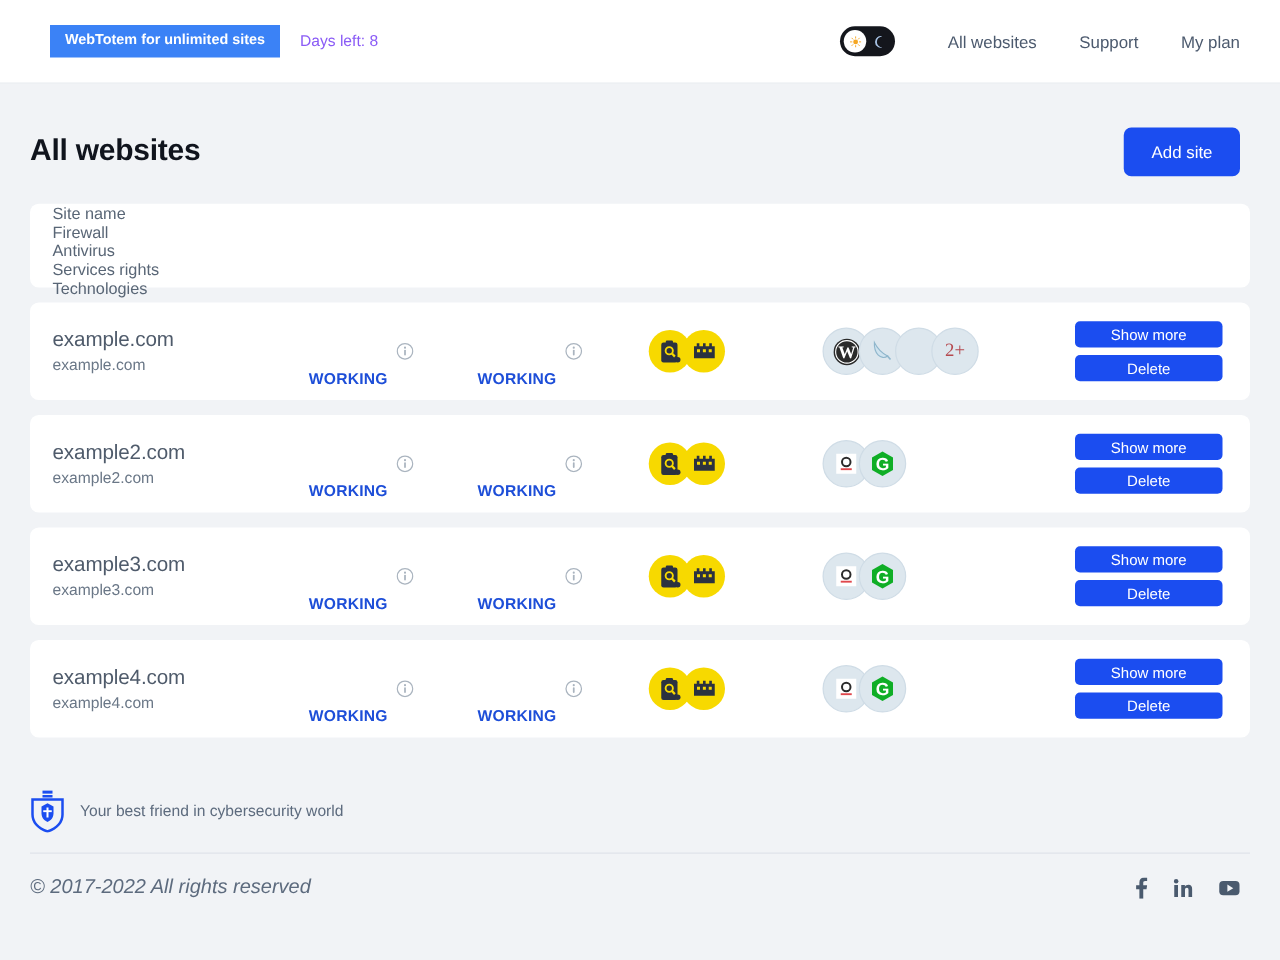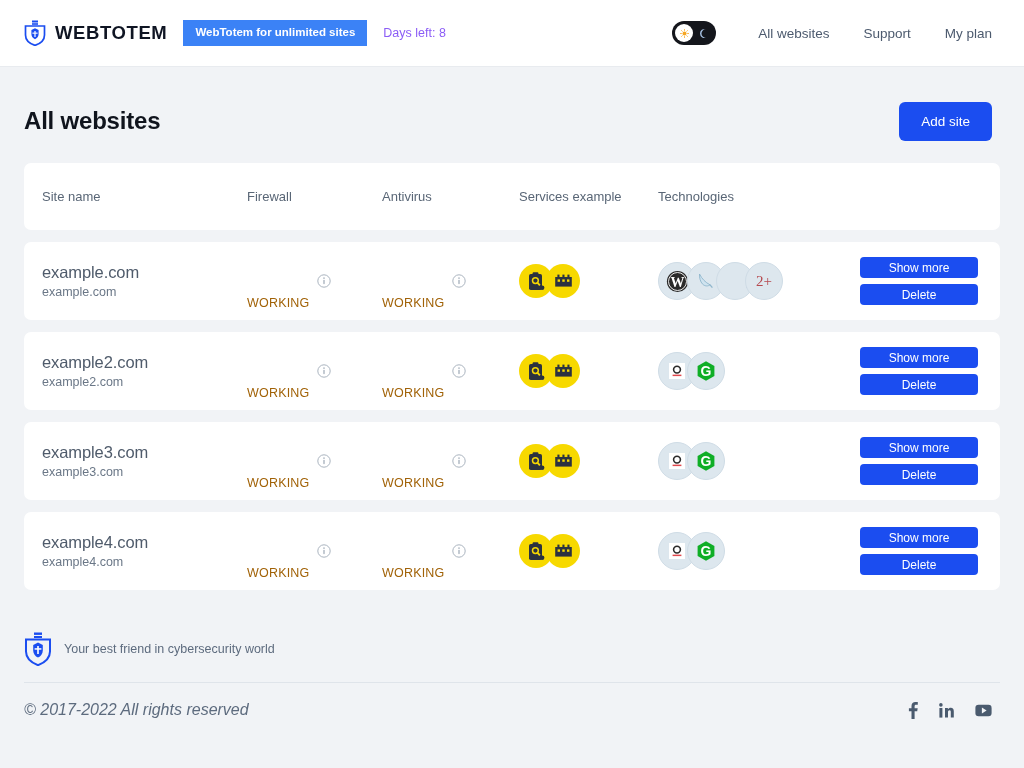--- a/index.html
+++ b/index.html
@@ -107,22 +107,22 @@
   .col-av     { width: 137px; flex: none; }
   .col-svc    { width: 139px; flex: none; }
   .col-tech   { flex: 1 1 auto; min-width: 0; }
   .col-act    { width: 118px; flex: none; }
 
   .thead {
     background: #ffffff;
     border-radius: 7px;
     height: 67px;
     display: flex;
-    align-items: center;
     padding: 0 22px 0 18px;
+    flex-direction: column;
   }
   .th {
     font-size: 13px;
     color: #596676;
   }
 
   .row {
     background: #ffffff;
     border-radius: 7px;
     height: 78px;
@@ -138,22 +138,22 @@
     letter-spacing: -0.1px;
   }
   .site-url {
     font-size: 12.5px;
     color: #6a7787;
     margin-top: 4px;
   }
   .status-cell { display: flex; align-items: center; gap: 7px; }
   .status-text {
     font-size: 12.5px;
-    font-weight: normal;
-    color: #a16207;
+    font-weight: bold;
+    color: #1d4ed8;
     letter-spacing: 0.2px;
     margin-top: 44px;
   }
   .info-icon { width: 14px; height: 14px; display: block; cursor: pointer; }
 
   .svc-group { display: flex; align-items: center; }
   .svc-bubble {
     width: 34px; height: 34px; border-radius: 50%;
     background: #f7d900;
     display: flex; align-items: center; justify-content: center;
@@ -213,31 +213,20 @@
     padding: 18px 32px 0 24px;
   }
   .copyright { font-size: 16px; color: #5d6b7e; font-style: italic; }
   .socials { margin-left: auto; display: flex; align-items: center; gap: 21px; }
   .social-ico { display: block; cursor: pointer; }
 </style>
 </head>
 <body>
 
 <div class="header">
-  <div class="brand">
-    <svg class="brand-logo" viewBox="0 0 22 26">
-      <rect x="8" y="0.5" width="6" height="2" fill="#1b4df0"></rect>
-      <rect x="8" y="3.2" width="6" height="1.6" fill="#1b4df0"></rect>
-      <path d="M1.5 6 H20.5 V15 C20.5 20.2 16.4 23.6 11 25.4 C5.6 23.6 1.5 20.2 1.5 15 Z" fill="none" stroke="#1b4df0" stroke-width="1.7"></path>
-      <path d="M11 8.2 L14.6 10.1 L14.6 14 C14.6 16.6 13.1 18.3 11 19.2 C8.9 18.3 7.4 16.6 7.4 14 L7.4 10.1 Z" fill="#1b4df0"></path>
-      <rect x="10.4" y="11" width="1.2" height="6" fill="#ffffff"></rect>
-      <rect x="8.4" y="12.6" width="5.2" height="1.1" fill="#ffffff"></rect>
-    </svg>
-    <span class="brand-name">WEBTOTEM</span>
-  </div>
 
   <div class="promo-badge">WebTotem for unlimited sites</div>
   <div class="days-left">Days left: 8</div>
 
   <div class="header-right">
     <div class="theme-toggle">
       <svg class="moon" viewBox="0 0 12 12">
         <path d="M8.6 1.2 A5 5 0 1 0 8.6 10.8 A4 4 0 0 1 8.6 1.2 Z" fill="#a9c4e6"></path>
       </svg>
       <div class="toggle-knob">
@@ -269,21 +258,21 @@
   <div class="page-title">All websites</div>
   <button class="add-site-btn">Add site</button>
 </div>
 
 <div class="table-wrap">
 
   <div class="thead">
     <div class="th col-site">Site name</div>
     <div class="th col-fw">Firewall</div>
     <div class="th col-av">Antivirus</div>
-    <div class="th col-svc">Services example</div>
+    <div class="th col-svc">Services rights</div>
     <div class="th col-tech">Technologies</div>
     <div class="col-act"></div>
   </div>
 
   <div class="row">
     <div class="col-site">
       <div class="site-name">example.com</div>
       <div class="site-url">example.com</div>
     </div>
     <div class="col-fw status-cell">

